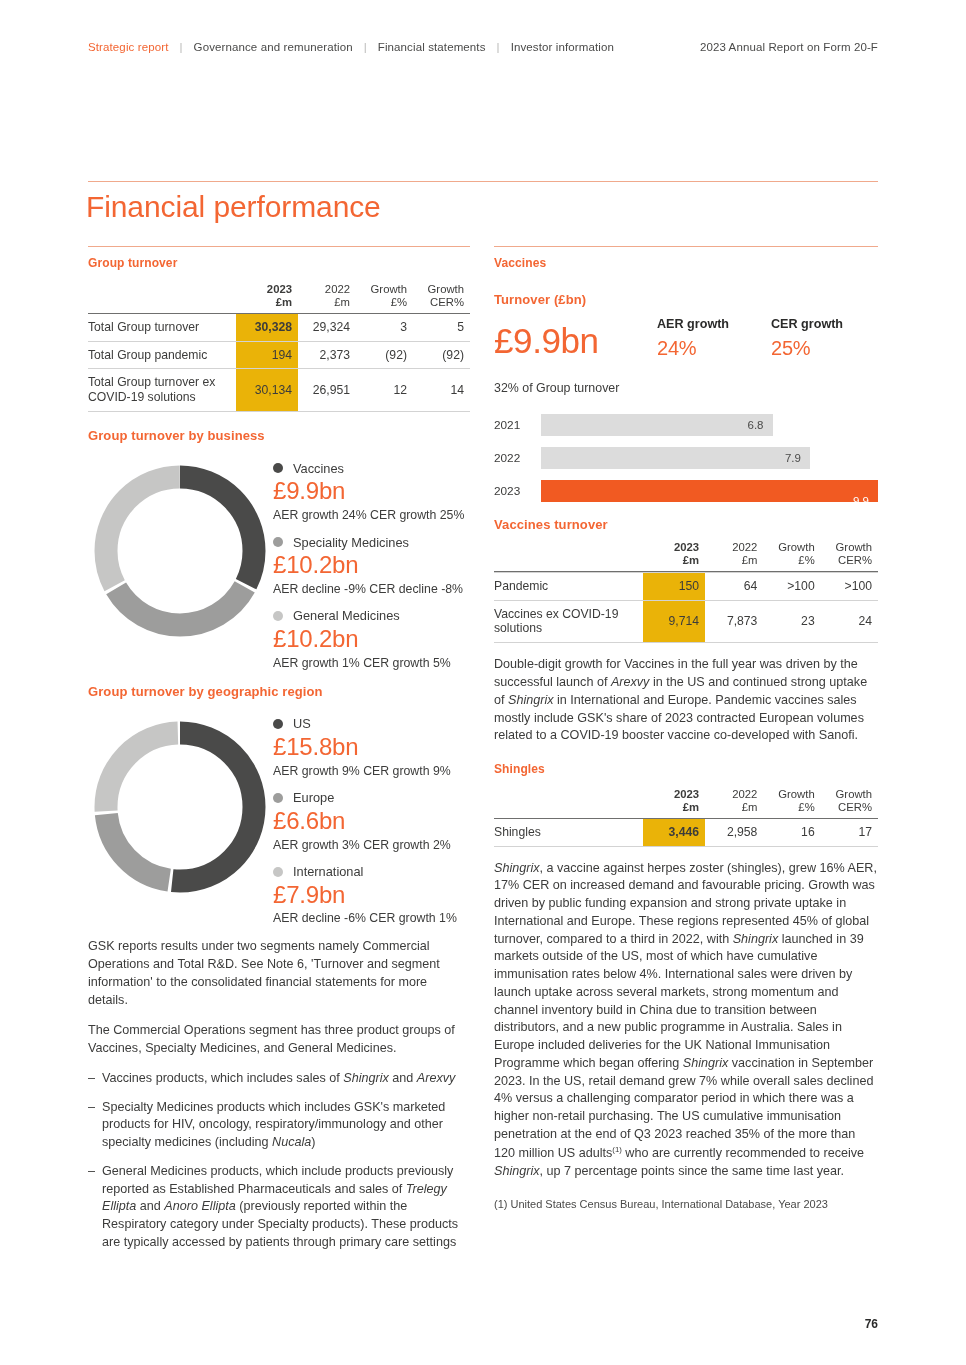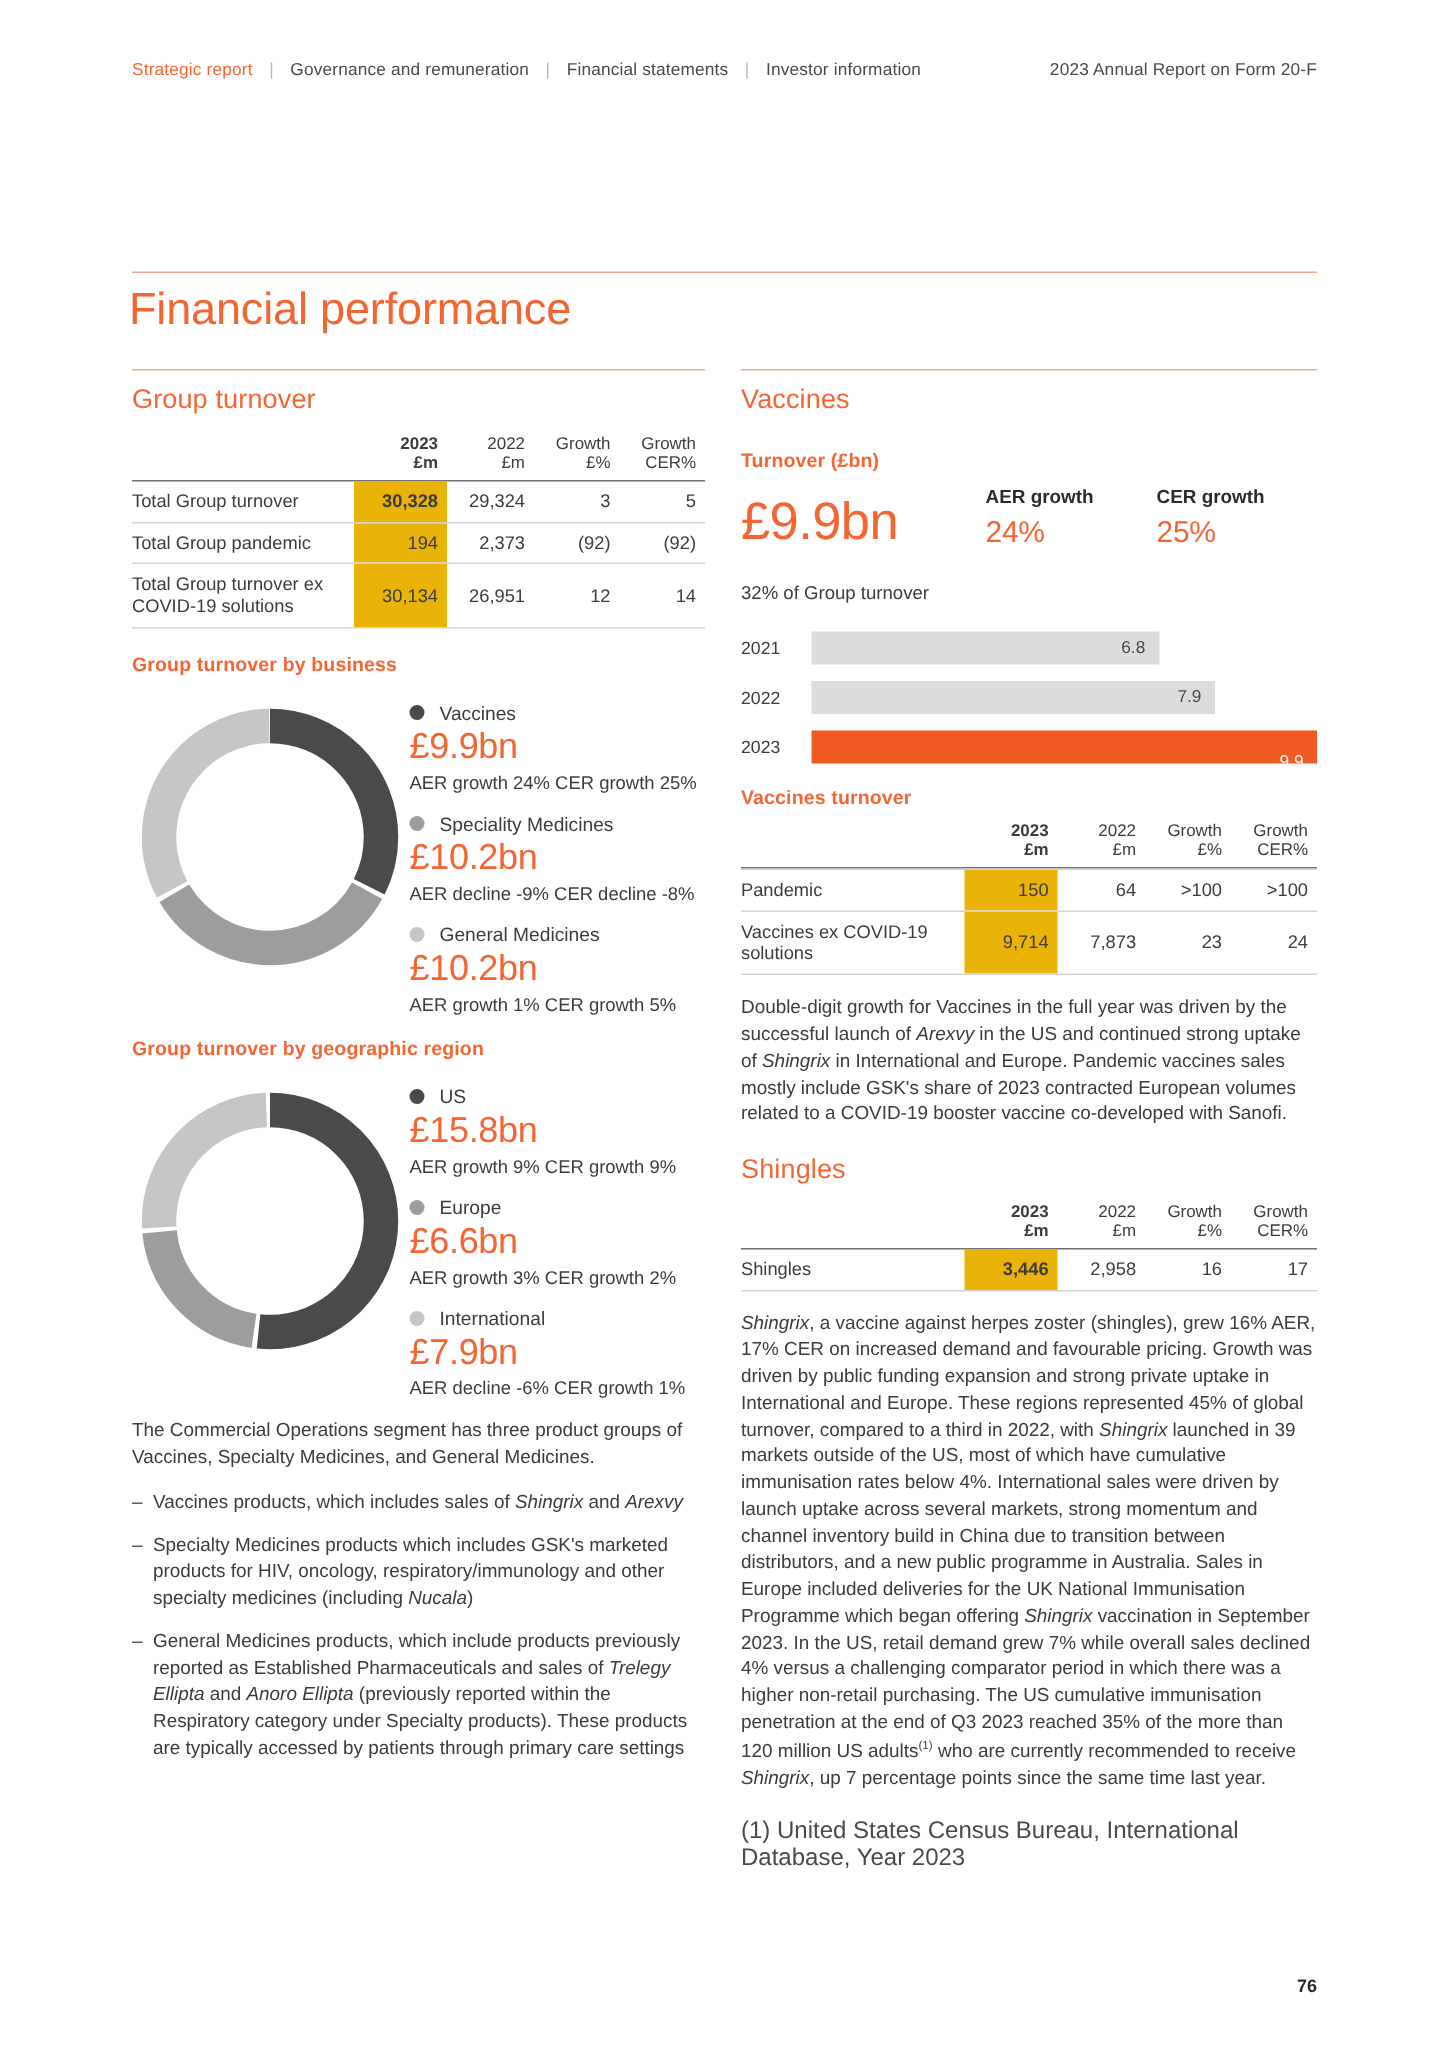--- a/index.html
+++ b/index.html
@@ -42,21 +42,21 @@
     font-size: 30px; font-weight: 400; color: #f36633;
     letter-spacing: -0.1px;
   }
 
   
   .col-left  { position: absolute; left: 88px;  top: 246px; width: 382px; }
   .col-right { position: absolute; left: 494px; top: 246px; width: 384px; }
 
   .sec-rule { height: 1px; background: #f0a98c; width: 100%; }
   .sec-head {
-    font-size: 18px; color: #f36633; font-weight: 400;
+    font-size: 12px; color: #f36633; font-weight: 700;
     margin-top: 9px; letter-spacing: .1px;
   }
   .sub-head {
     font-size: 13px; color: #f36633; font-weight: 700;
     letter-spacing: .1px;
   }
 
   
   table.fin {
     width: 100%; border-collapse: collapse;
@@ -135,21 +135,21 @@
     font-size: 12.6px; line-height: 1.41; color: #3c3c3b;
     margin-top: 13px;
   }
   .bullets { margin-top: 12px; }
   .bullet {
     display: flex; font-size: 12.6px; line-height: 1.41;
     color: #3c3c3b; margin-bottom: 11px;
   }
   .bullet .dash { width: 14px; flex: none; }
   .footnote {
-    font-size: 16px; color: #4a4a49; margin-top: 18px;
+    font-size: 11px; color: #4a4a49; margin-top: 18px;
   }
   .pageno {
     position: absolute; right: 88px; bottom: 34px;
     font-size: 12px; font-weight: 700; color: #2b2b2a; text-align: right;
   }
   i, em { font-style: italic; }
   sup { font-size: 0.62em; vertical-align: super; }
 </style>
 </head>
 <body>
@@ -320,20 +320,21 @@
         <div class="legend-row">
           <span class="dot" style="background:#c6c6c5"></span>
           <span class="legend-name">International</span>
         </div>
         <div class="legend-value">£7.9bn</div>
         <div class="legend-note">AER decline -6% CER growth 1%</div>
       </div>
     </div>
   </div>
 
+  <p class="body">GSK reports results under two segments namely Commercial Operations and Total R&amp;D. See Note 6, 'Turnover and segment information' to the consolidated financial statements for more details.</p>
   <p class="body">The Commercial Operations segment has three product groups of Vaccines, Specialty Medicines, and General Medicines.</p>
 
   <div class="bullets">
     <div class="bullet">
       <span class="dash">–</span>
       <span>Vaccines products, which includes sales of <i>Shingrix</i> and <i>Arexvy</i></span>
     </div>
     <div class="bullet">
       <span class="dash">–</span>
       <span>Specialty Medicines products which includes GSK's marketed products for HIV, oncology, respiratory/immunology and other specialty medicines (including <i>Nucala</i>)</span>

